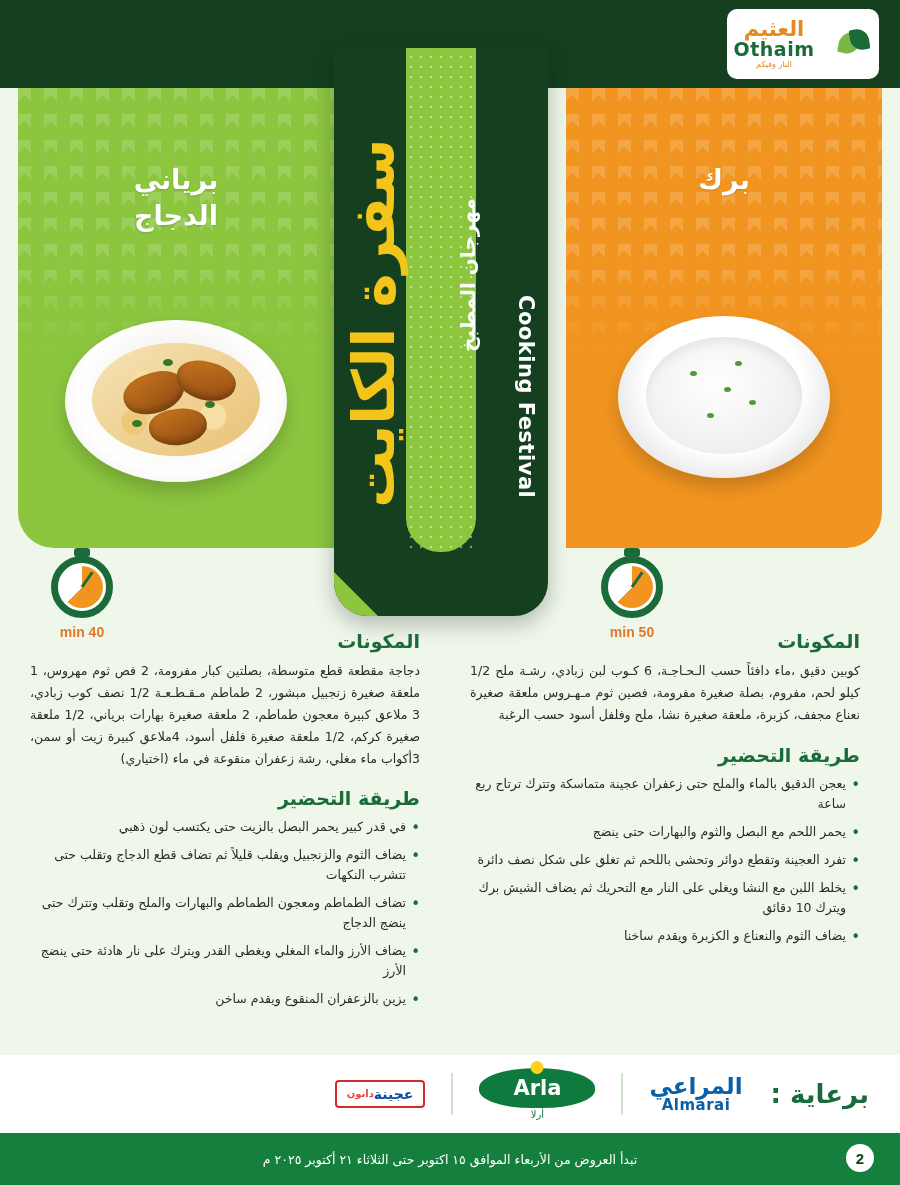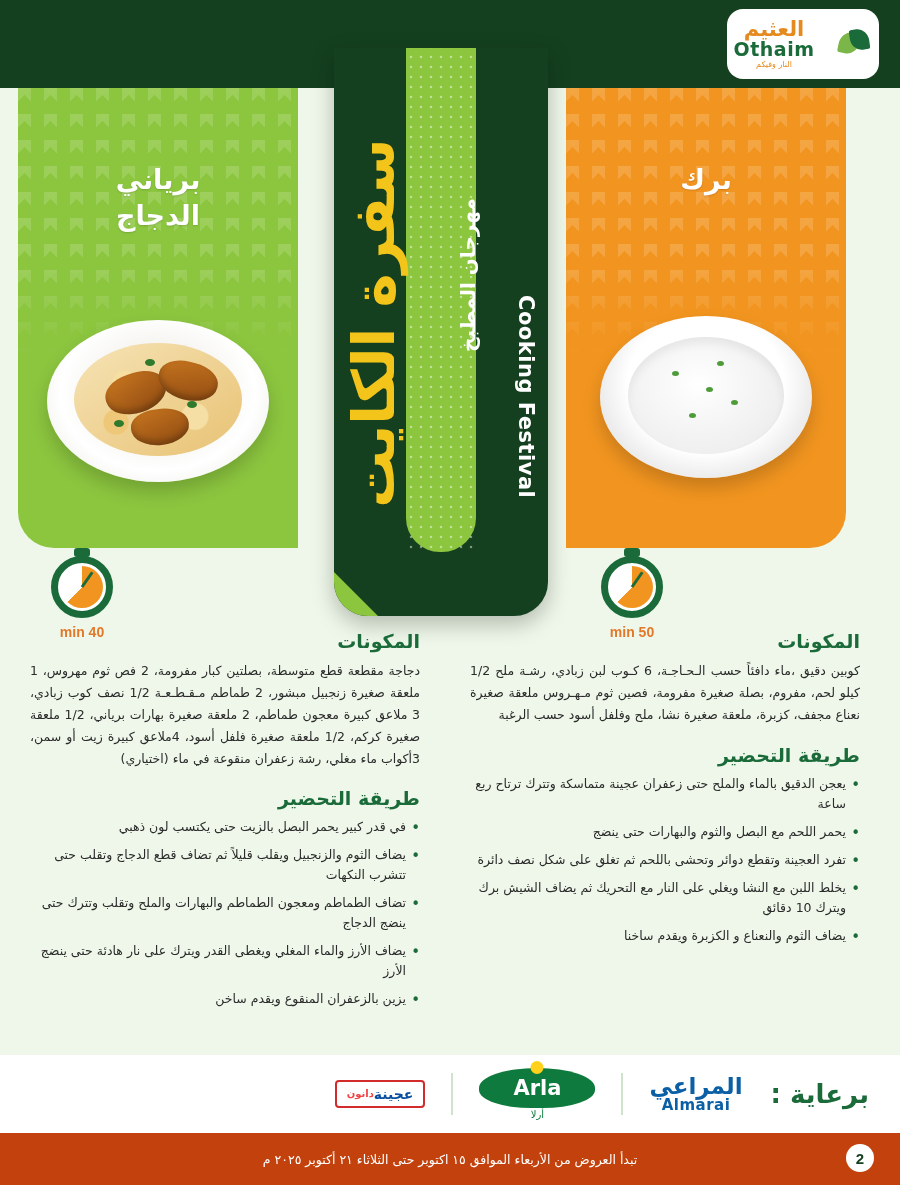--- a/index.html
+++ b/index.html
@@ -19,21 +19,21 @@
   
   .topbar {
     position: absolute; top: 0; left: 0;
     width: 900px; height: 88px;
     background: #14401f;
   }
   .brand-card {
     position: absolute; top: 9px; left: 727px;
     width: 152px; height: 70px;
     background: #ffffff;
-    border-radius: 16px;
+    border-radius: 10px;
     display: flex; align-items: center; justify-content: center;
     gap: 24px;
   }
   .brand-leaf {
     width: 34px; height: 34px;
     position: relative;
   }
   .brand-leaf .leaf-a {
     position: absolute; left: 1px; top: 5px;
     width: 20px; height: 22px;
@@ -55,21 +55,21 @@
   .brand-text .en {
     font-size: 19px; font-weight: bold; color: #1b6b3a; letter-spacing: .5px;
   }
   .brand-text .tag {
     font-size: 8px; color: #e58a1f; margin-top: 1px;
   }
 
   
   .card {
     position: absolute; top: 88px;
-    width: 280px; height: 460px;
+    width: 316px; height: 460px;
     overflow: hidden;
   }
   .card.left  { left: 18px;  background: #8cc63f; border-radius: 0 0 0 36px; }
   .card.right { left: 566px; background: #f29520; border-radius: 0 0 36px 0; }
   .card .pattern {
     position: absolute; inset: 0;
     opacity: .16;
     background-image:
       linear-gradient(135deg, rgba(255,255,255,.9) 25%, transparent 25%),
       linear-gradient(225deg, rgba(255,255,255,.9) 25%, transparent 25%);
@@ -309,21 +309,21 @@
     border: 2px solid #d22b2b; border-radius: 4px;
     padding: 4px 10px; text-align: center; line-height: 1.15;
   }
   .sp-safi .ar { color: #0a4ea0; font-size: 14px; font-weight: bold; }
   .sp-safi .en { color: #ef4444; font-size: 10px; font-weight: bold; }
 
   
   .footer {
     position: absolute; left: 0; top: 1133px;
     width: 900px; height: 52px;
-    background: #c2410c;
+    background: #15803d;
     display: flex; align-items: center;
   }
   .footer-note {
     flex: 1; text-align: center;
     color: #ffffff; font-size: 12.5px;
   }
   .page-num {
     position: absolute; left: 846px; top: 11px;
     width: 28px; height: 28px; border-radius: 50%;
     background: #ffffff; color: #14401f;

